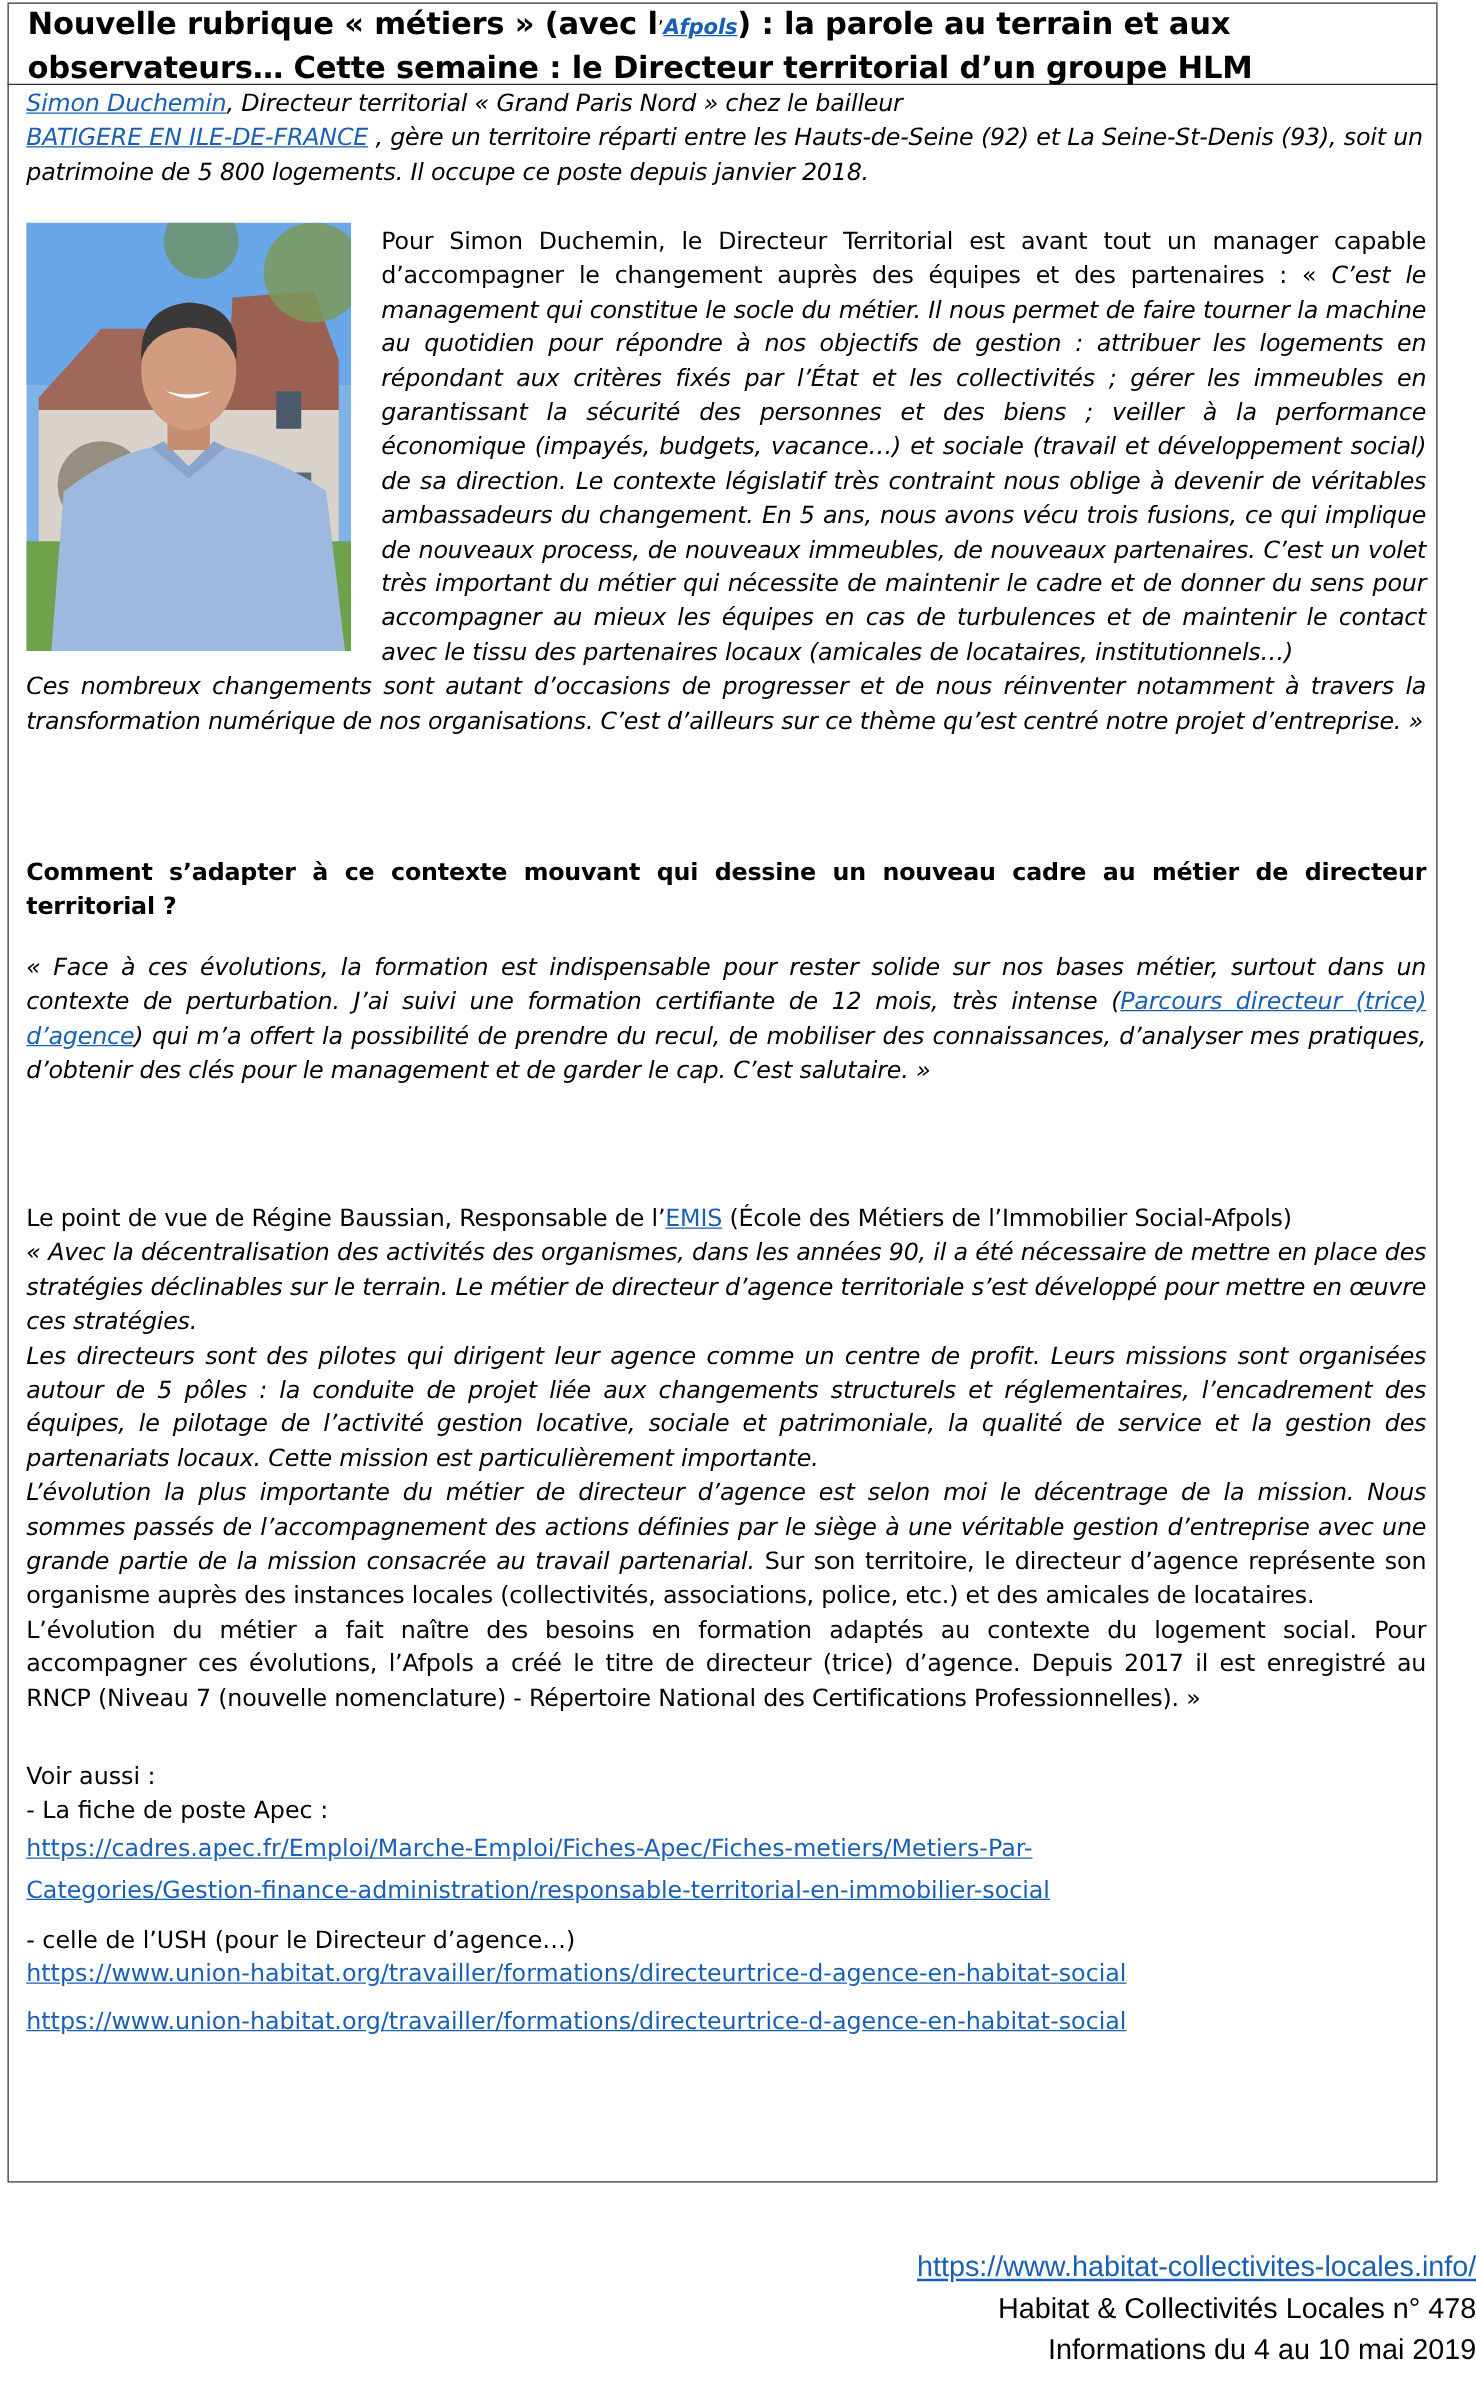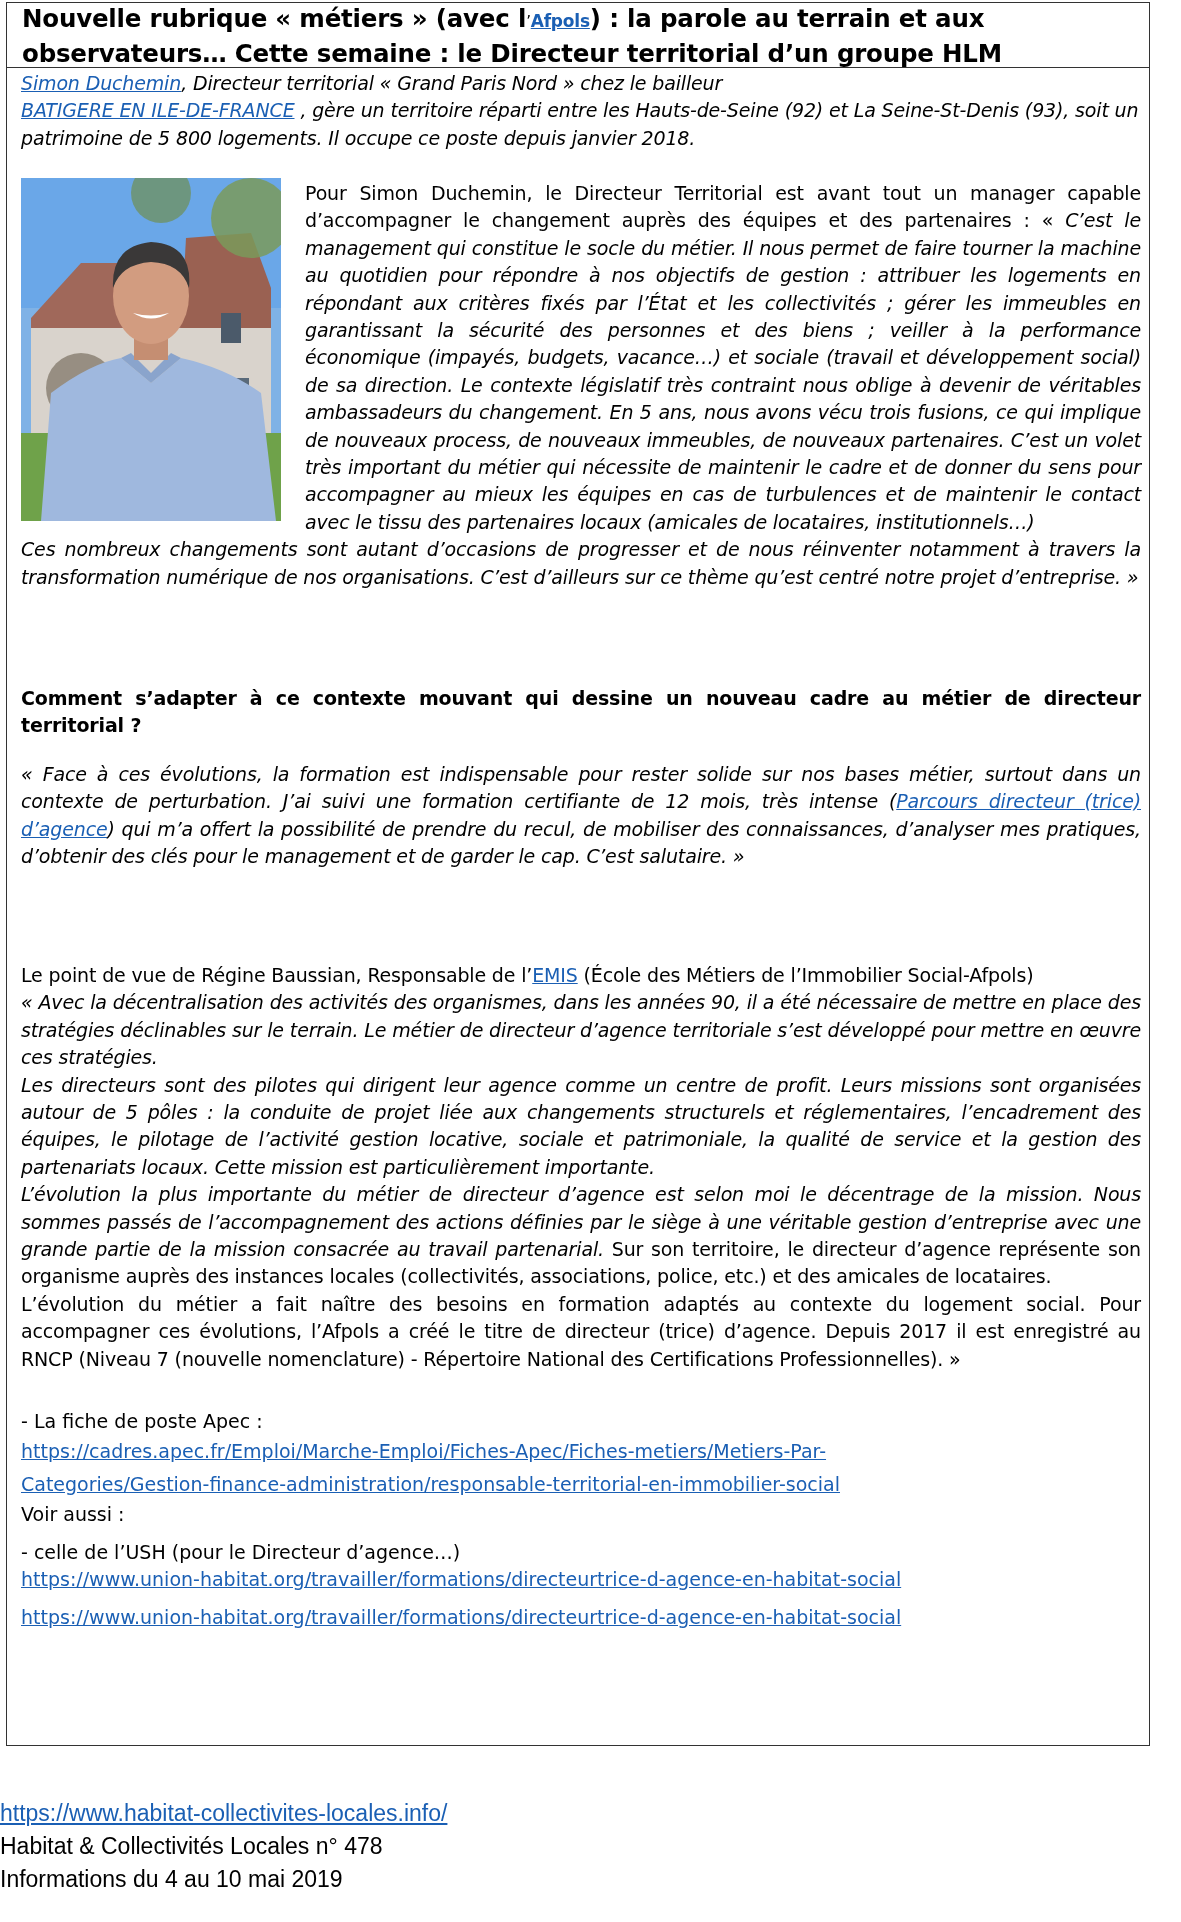--- a/index.html
+++ b/index.html
@@ -8,36 +8,36 @@
   .frame {
     position: absolute; left: 6px; top: 2px; width: 1144px; height: 1744px;
     border: 1.5px solid #333; box-sizing: border-box;
   }
   .title {
     position: absolute; left: 6px; top: 2px; width: 1144px; height: 66px;
     border-bottom: 1.5px solid #333; box-sizing: border-box;
     font-family: "DejaVu Sans", sans-serif; font-weight: bold;
     font-size: 24.5px; line-height: 31px; padding: 1px 0 0 16px; letter-spacing: -0.2px;
   }
-  .title a { font-size: 17px; font-weight: bold; }
+  .title a { font-size: 17px; font-weight: bold; font-style: italic; }
   .title .apos { font-size: 15px; font-weight: normal; }
   .body-text {
     font-family: "DejaVu Sans", sans-serif; font-size: 19px; line-height: 27.4px;
     letter-spacing: -0.15px;
   }
   .intro { position: absolute; left: 21px; top: 70px; width: 1120px; font-style: italic; }
   .photo { position: absolute; left: 21px; top: 178px; width: 260px; height: 343px; overflow: hidden; }
   .photo svg { display: block; }
   .wrap { position: absolute; left: 21px; top: 180px; width: 1120px; text-align: justify; }
   .wrap .float-spacer { float: left; width: 284px; height: 340px; }
   .it { font-style: italic; }
   .sec { position: absolute; left: 21px; width: 1120px; text-align: justify; }
   .link-block { font-family: "DejaVu Sans", sans-serif; font-size: 19px; line-height: 27.4px; }
   .footer {
-    position: absolute; left: 0; width: 1181px; top: 1797px; text-align: left;
+    position: absolute; left: 0; width: 1181px; top: 1797px; text-align: right;
     font-family: "Liberation Sans", sans-serif; font-size: 23px; line-height: 33px;
   }
 </style>
 </head>
 <body>
 
 <div class="frame"></div>
 
 <div class="title">
   <span>Nouvelle rubrique « métiers » (avec l</span><span class="apos">’</span><a href="#">Afpols</a><span>) : la parole au terrain et aux observateurs… Cette semaine : le Directeur territorial d’un groupe HLM</span>
@@ -93,26 +93,26 @@
 
 <div class="sec body-text" style="top:916px;margin-top:46px;">
   <span>Le point de vue de Régine Baussian, Responsable de l’</span><a href="#">EMIS</a><span> (École des Métiers de l’Immobilier Social-Afpols)</span><br>
   <span class="it">« Avec la décentralisation des activités des organismes, dans les années 90, il a été nécessaire de mettre en place des stratégies déclinables sur le terrain. Le métier de directeur d’agence territoriale s’est développé pour mettre en œuvre ces stratégies.</span><br>
   <span class="it">Les directeurs sont des pilotes qui dirigent leur agence comme un centre de profit. Leurs missions sont organisées autour de 5 pôles : la conduite de projet liée aux changements structurels et réglementaires, l’encadrement des équipes, le pilotage de l’activité gestion locative, sociale et patrimoniale, la qualité de service et la gestion des partenariats locaux. Cette mission est particulièrement importante.</span><br>
   <span class="it">L’évolution la plus importante du métier de directeur d’agence est selon moi le décentrage de la mission. Nous sommes passés de l’accompagnement des actions définies par le siège à une véritable gestion d’entreprise avec une grande partie de la mission consacrée au travail partenarial.</span><span> Sur son territoire, le directeur d’agence représente son organisme auprès des instances locales (collectivités, associations, police, etc.) et des amicales de locataires.</span><br>
   <span>L’évolution du métier a fait naître des besoins en formation adaptés au contexte du logement social. Pour accompagner ces évolutions, l’Afpols a créé le titre de directeur (trice) d’agence. Depuis 2017 il est enregistré au RNCP (Niveau 7 (nouvelle nomenclature) - Répertoire National des Certifications Professionnelles). »</span>
 </div>
 
 <div class="sec link-block" style="top:1408px; text-align:left;">
+  <div>Voir aussi :</div>
   <div>
     <div>- La fiche de poste Apec :</div>
     <a href="#" style="display:block; line-height:33px;">https://cadres.apec.fr/Emploi/Marche-Emploi/Fiches-Apec/Fiches-metiers/Metiers-Par-</a>
     <a href="#" style="display:block; line-height:33px;">Categories/Gestion-finance-administration/responsable-territorial-en-immobilier-social</a>
   </div>
-  <div>Voir aussi :</div>
   <div style="height:10px"></div>
   <div>
     <div>- celle de l’USH (pour le Directeur d’agence…)</div>
     <a href="#" style="display:block;">https://www.union-habitat.org/travailler/formations/directeurtrice-d-agence-en-habitat-social</a>
   </div>
   <div style="height:10px"></div>
   <div>
     <a href="#" style="display:block;">https://www.union-habitat.org/travailler/formations/directeurtrice-d-agence-en-habitat-social</a>
   </div>
   <div style="height:10px"></div>

